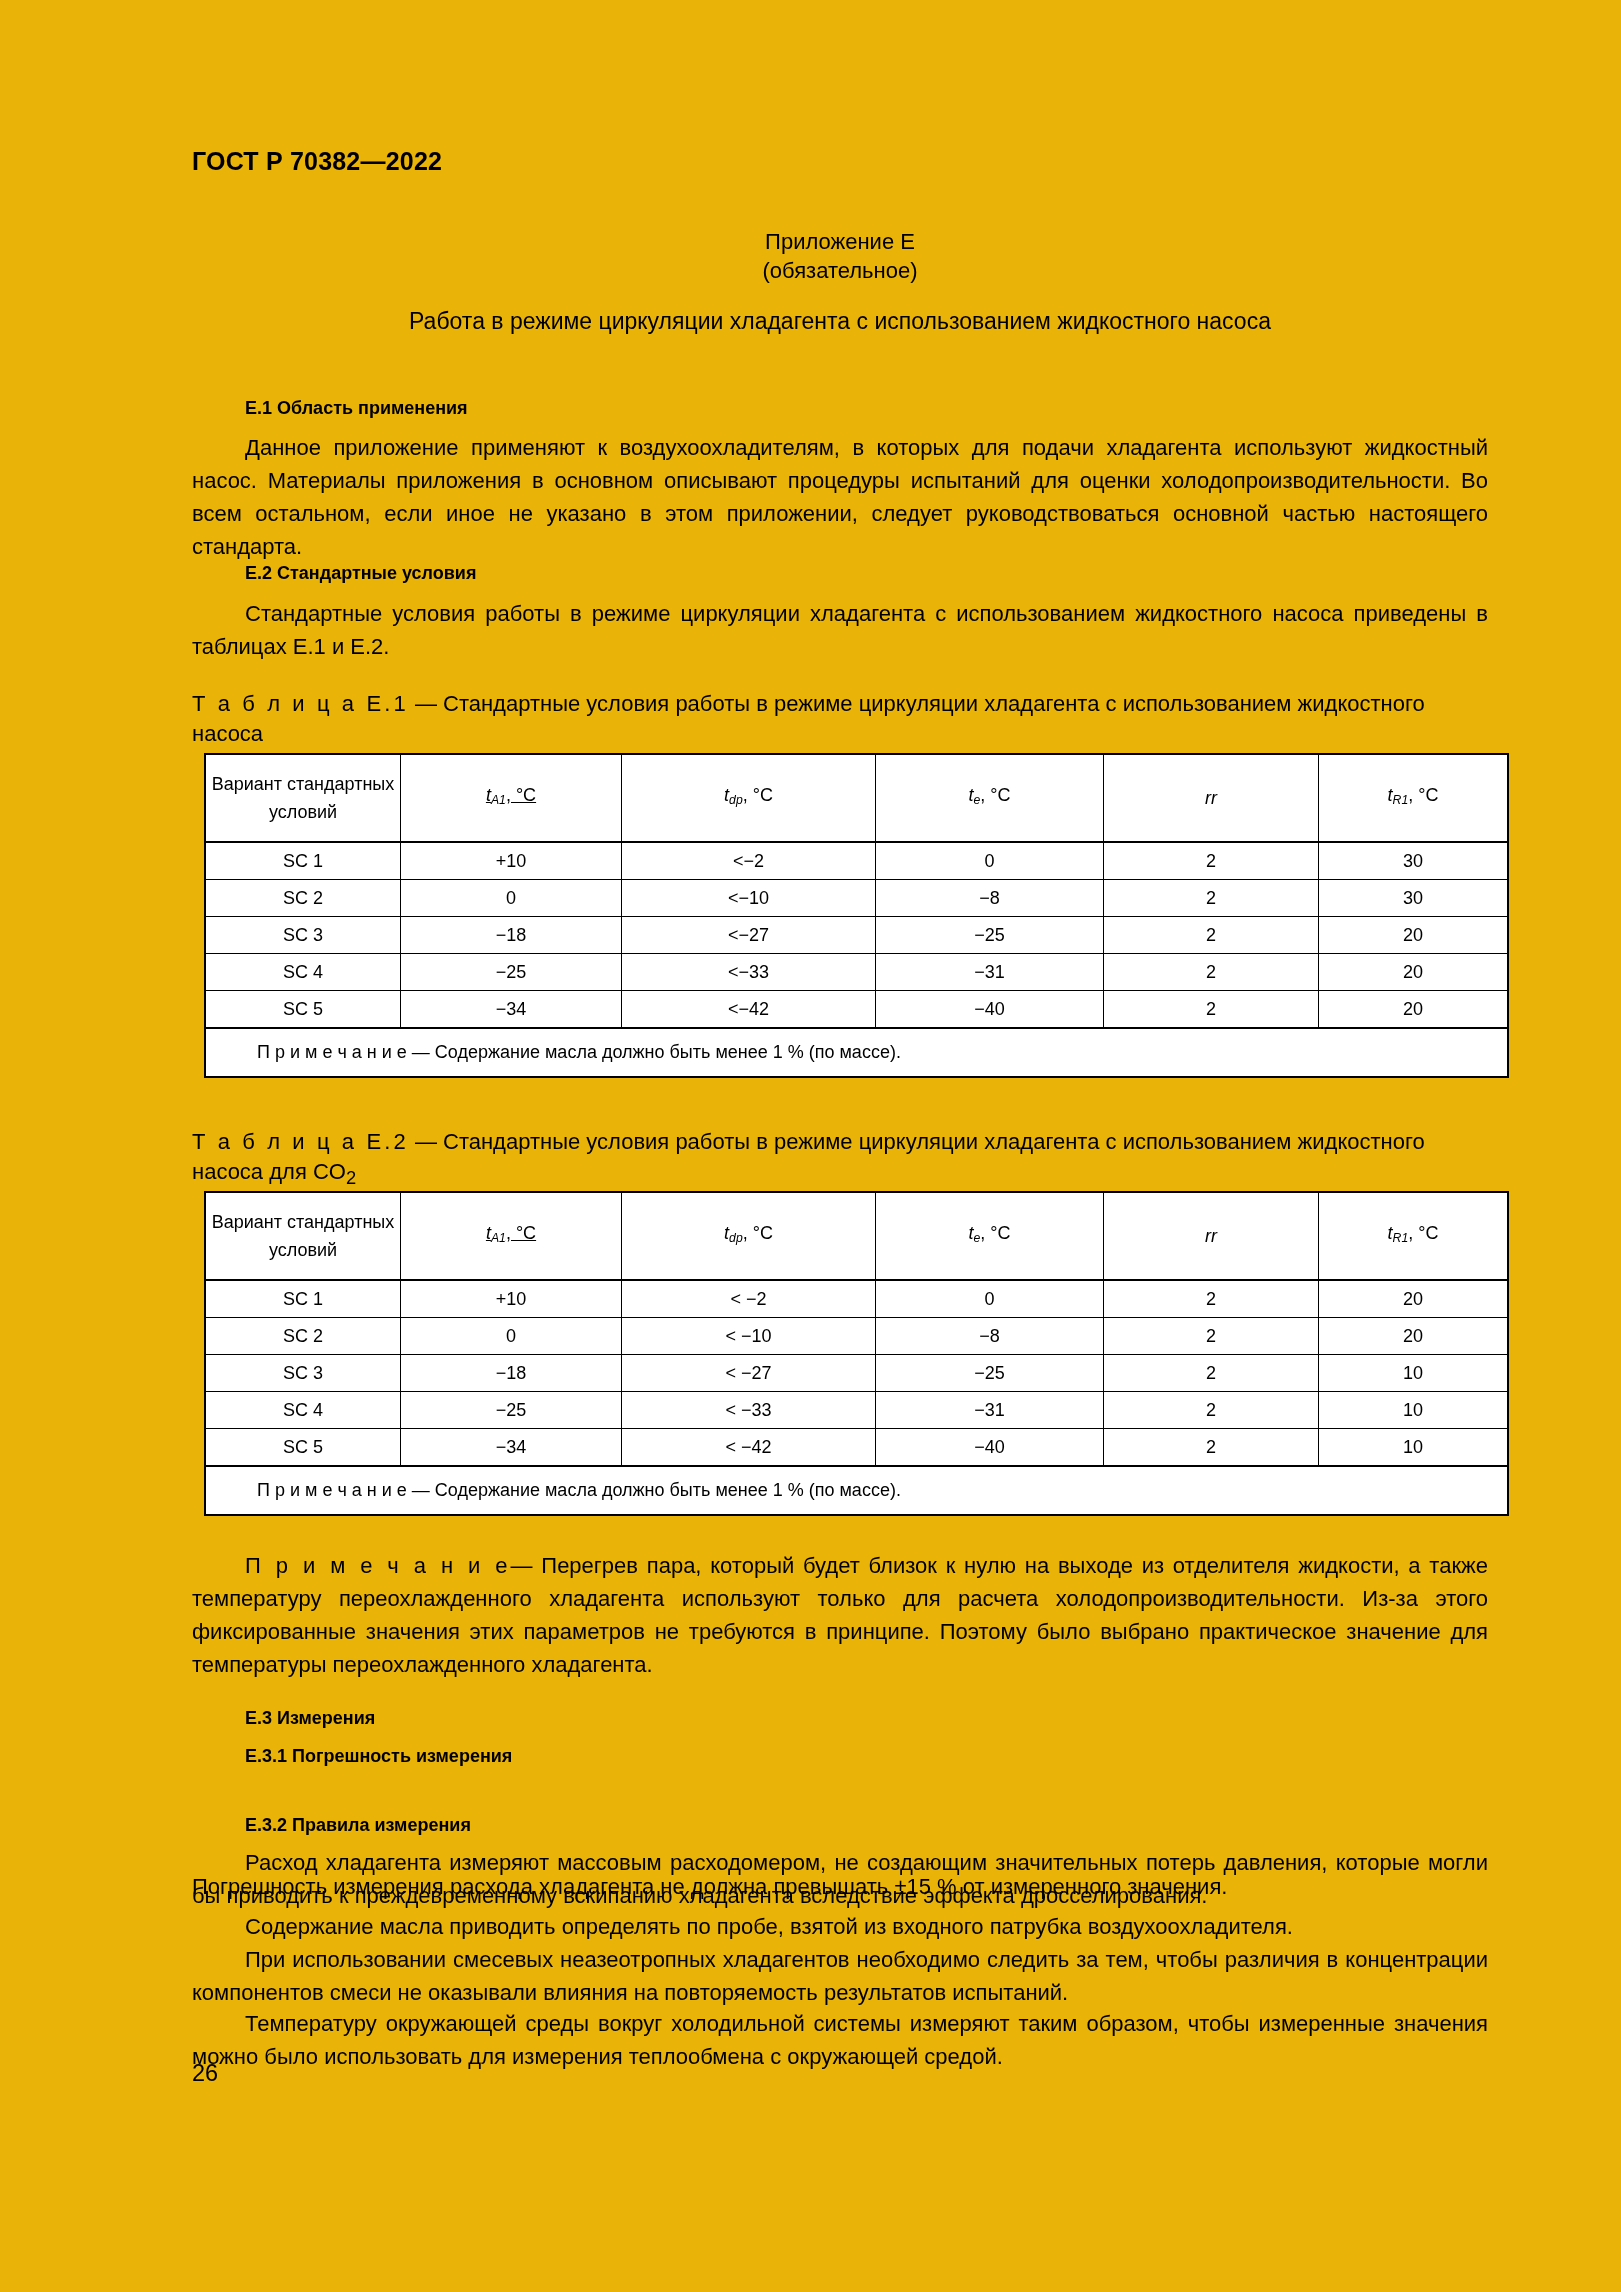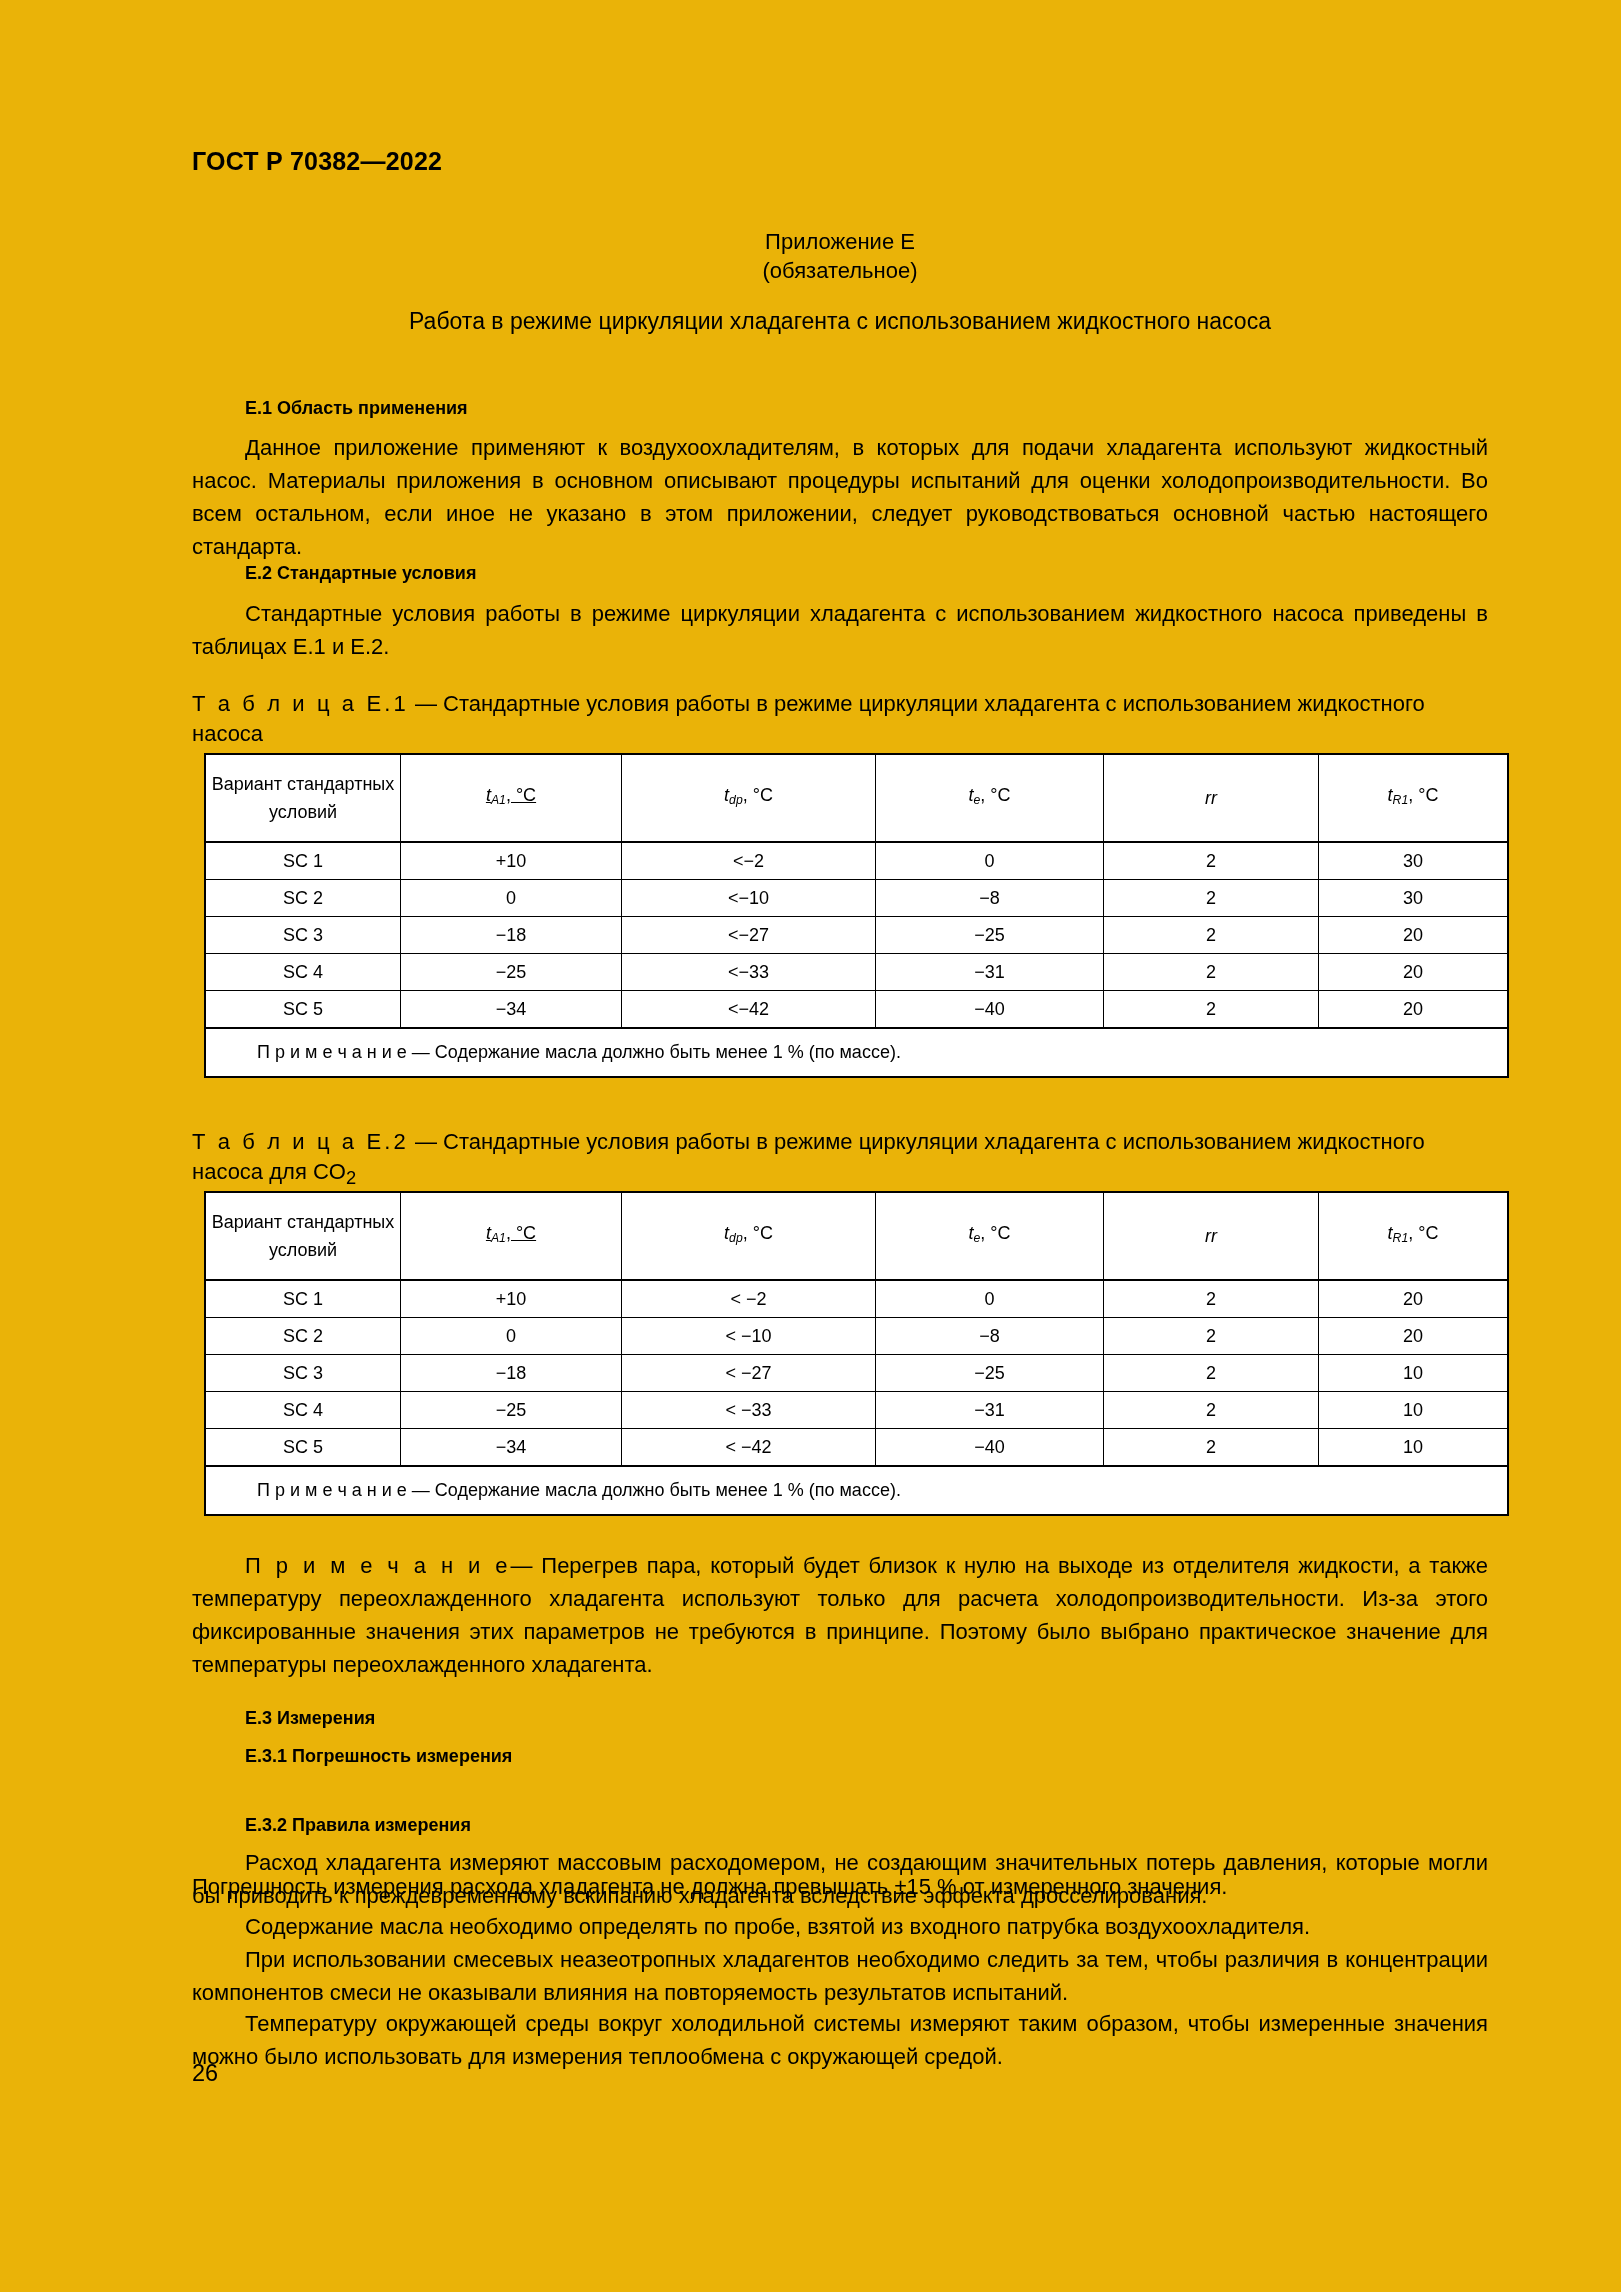--- a/index.html
+++ b/index.html
@@ -300,20 +300,20 @@
     <span style="display:inline-block; width:53px;"></span><span class="sp">П р и м е ч а н и е</span><span>—</span> <span>Перегрев пара, который будет близок к нулю на выходе из отделителя жидкости, а также температуру переохлажденного хладагента используют только для расчета холодопроизводительности. Из-за этого фиксированные значения этих параметров не требуются в принципе. Поэтому было выбрано практическое значение для температуры переохлажденного хладагента.</span>
   </div>
 
   <div class="sec-head" style="left:245px; top:1704px;">Е.3  Измерения</div>
 
   <div class="sec-head" style="left:245px; top:1742px;">Е.3.1  Погрешность измерения</div>
   <div class="para noindent nojust" style="top:1870px;">Погрешность измерения расхода хладагента не должна превышать ±15 % от измеренного значения.</div>
 
   <div class="sec-head" style="left:245px; top:1811px;">Е.3.2  Правила измерения</div>
   <div class="para indent" style="top:1846px;">Расход хладагента измеряют массовым расходомером, не создающим значительных потерь давления, которые могли бы приводить к преждевременному вскипанию хладагента вследствие эффекта дросселирования.</div>
-  <div class="para indent nojust" style="top:1910px;">Содержание масла необходимо определять по пробе, взятой из входного патрубка воздухоохладителя.</div>
+  <div class="para indent nojust" style="top:1910px;">Содержание масла приводить определять по пробе, взятой из входного патрубка воздухоохладителя.</div>
   <div class="para indent" style="top:1943px;">При использовании смесевых неазеотропных хладагентов необходимо следить за тем, чтобы различия в концентрации компонентов смеси не оказывали влияния на повторяемость результатов испытаний.</div>
   <div class="para indent" style="top:2007px;">Температуру окружающей среды вокруг холодильной системы измеряют таким образом, чтобы измеренные значения можно было использовать для измерения теплообмена с окружающей средой.</div>
 
   <div class="page-num">26</div>
 
 </div>
 
 
 </body></html>

